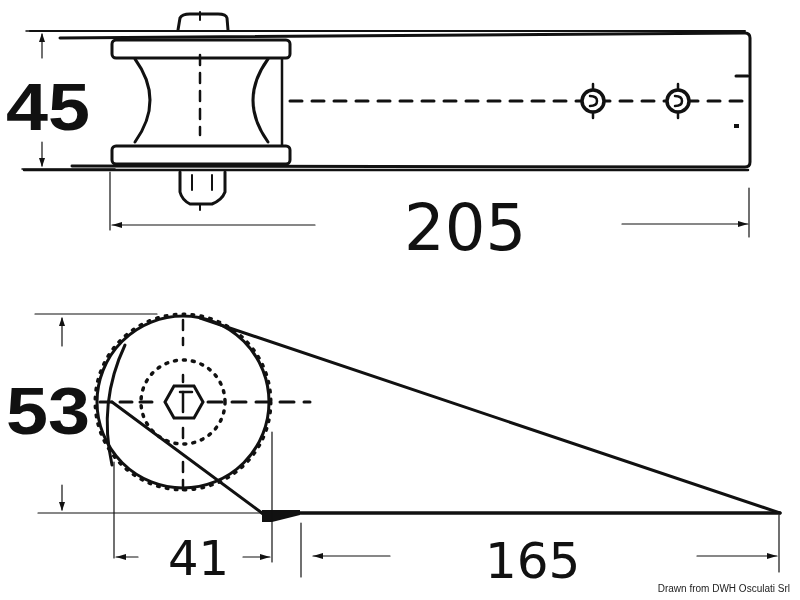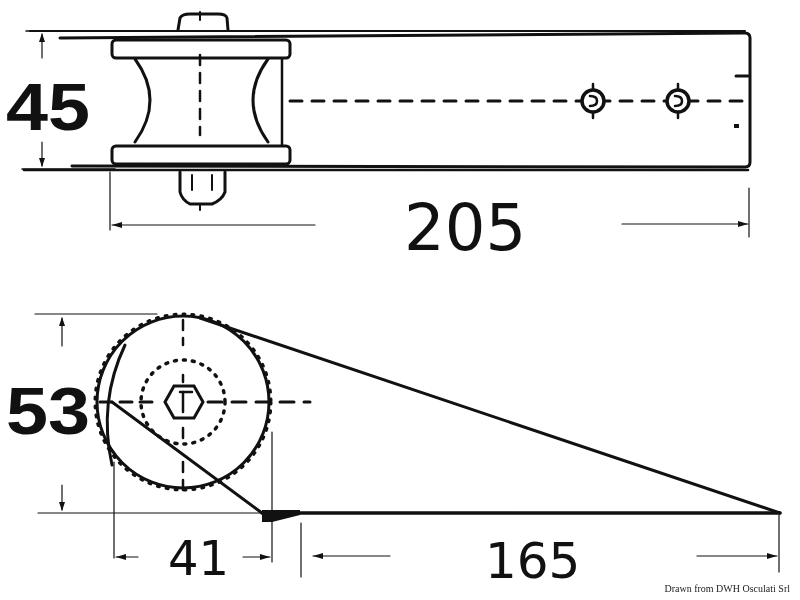--- a/index.html
+++ b/index.html
@@ -2,21 +2,21 @@
 <html><head>
 <meta charset="utf-8">
 <style>
   html, body { margin: 0; padding: 0; background: #ffffff; }
   body { width: 800px; height: 600px; overflow: hidden; position: relative;
          font-family: "Liberation Sans", sans-serif; }
   #drawing { position: absolute; left: 0; top: 0; width: 800px; height: 600px; }
   .dim-bold { font-family: "Liberation Sans", sans-serif; font-weight: 700; fill: #111; }
   .dim-reg { font-family: "DejaVu Sans", sans-serif; font-weight: 400; fill: #111; }
   .credit { position: absolute; right: 10px; bottom: 6px; font-size: 10px; color: #222;
-            font-family: Liberation Serif, serif; text-align: right; }
+            font-family: Liberation Sans, sans-serif; text-align: right; }
 </style>
 </head>
 <body>
 
 <svg id="drawing" viewBox="0 0 800 600" xmlns="http://www.w3.org/2000/svg">
 
   <g stroke="#111" fill="none" stroke-linecap="round">
 
     <line x1="26" y1="31" x2="160" y2="31" stroke-width="1.5"></line>
     <line x1="22" y1="169" x2="115" y2="169" stroke-width="1.5"></line>

